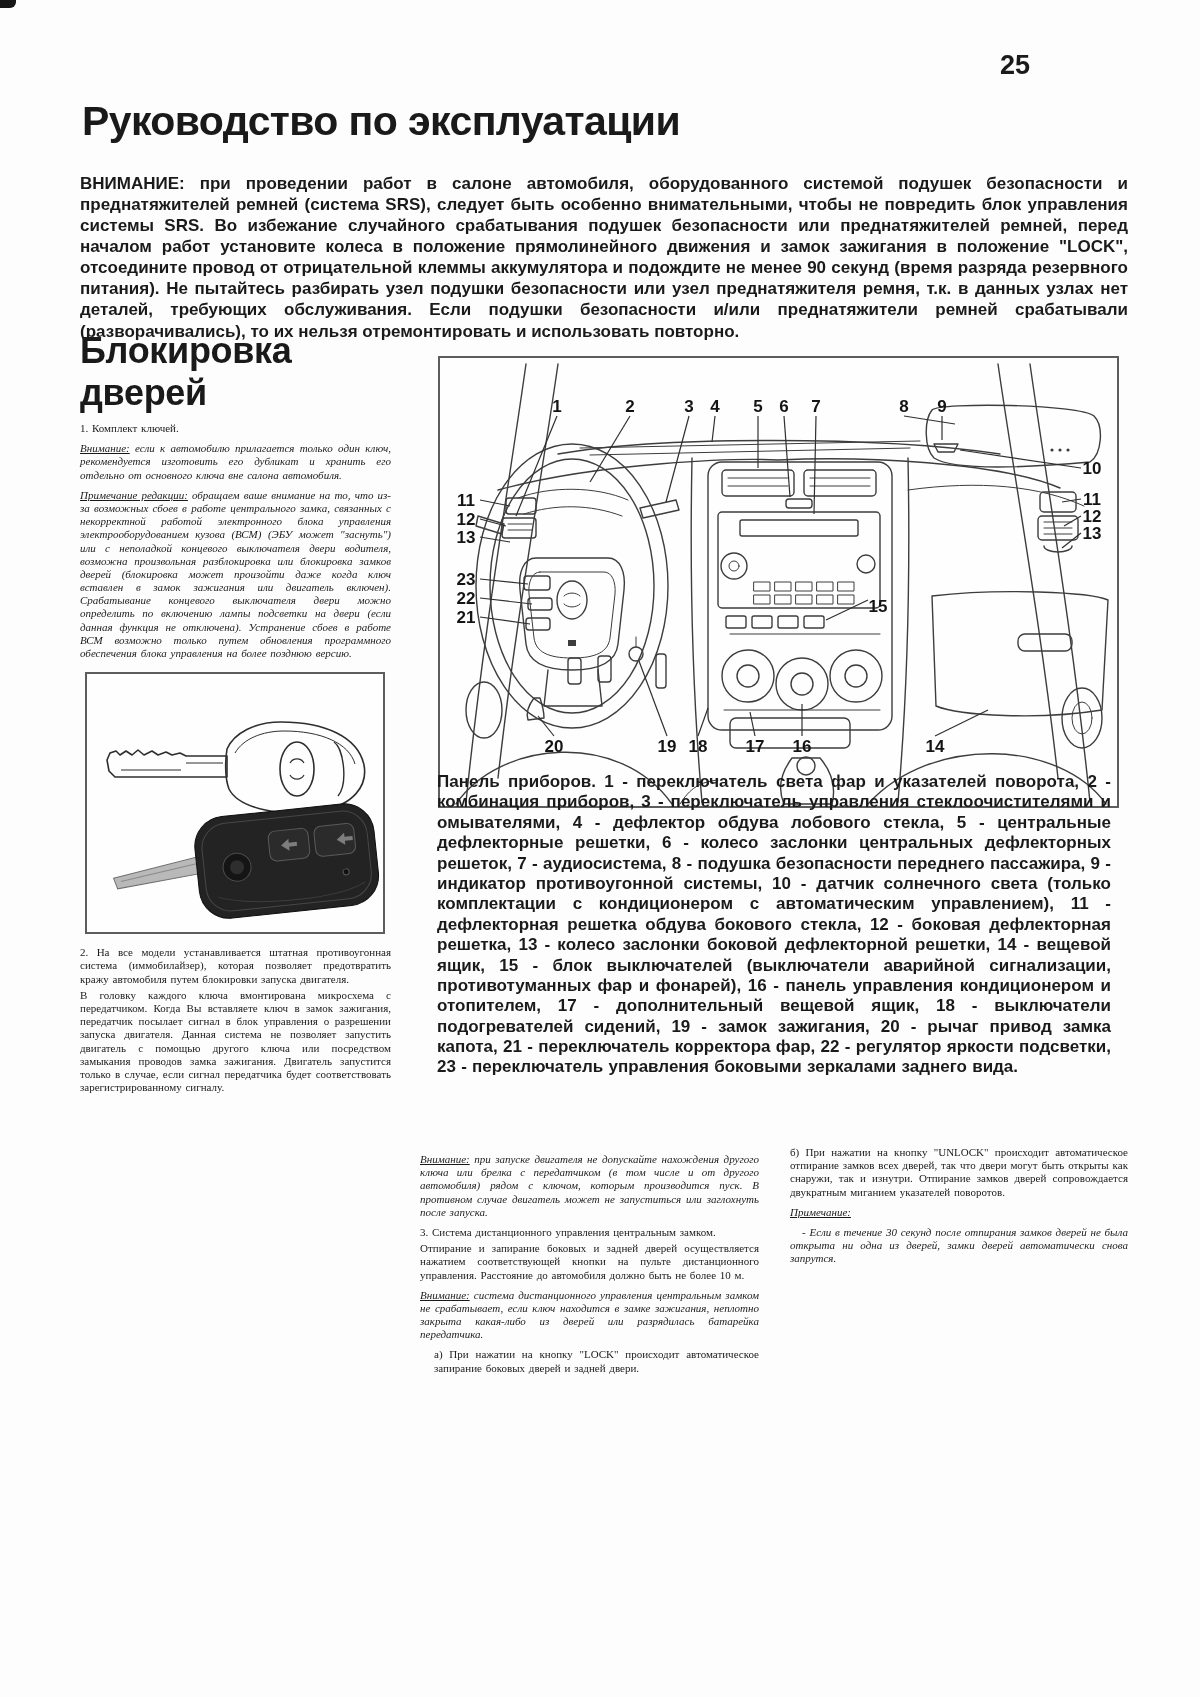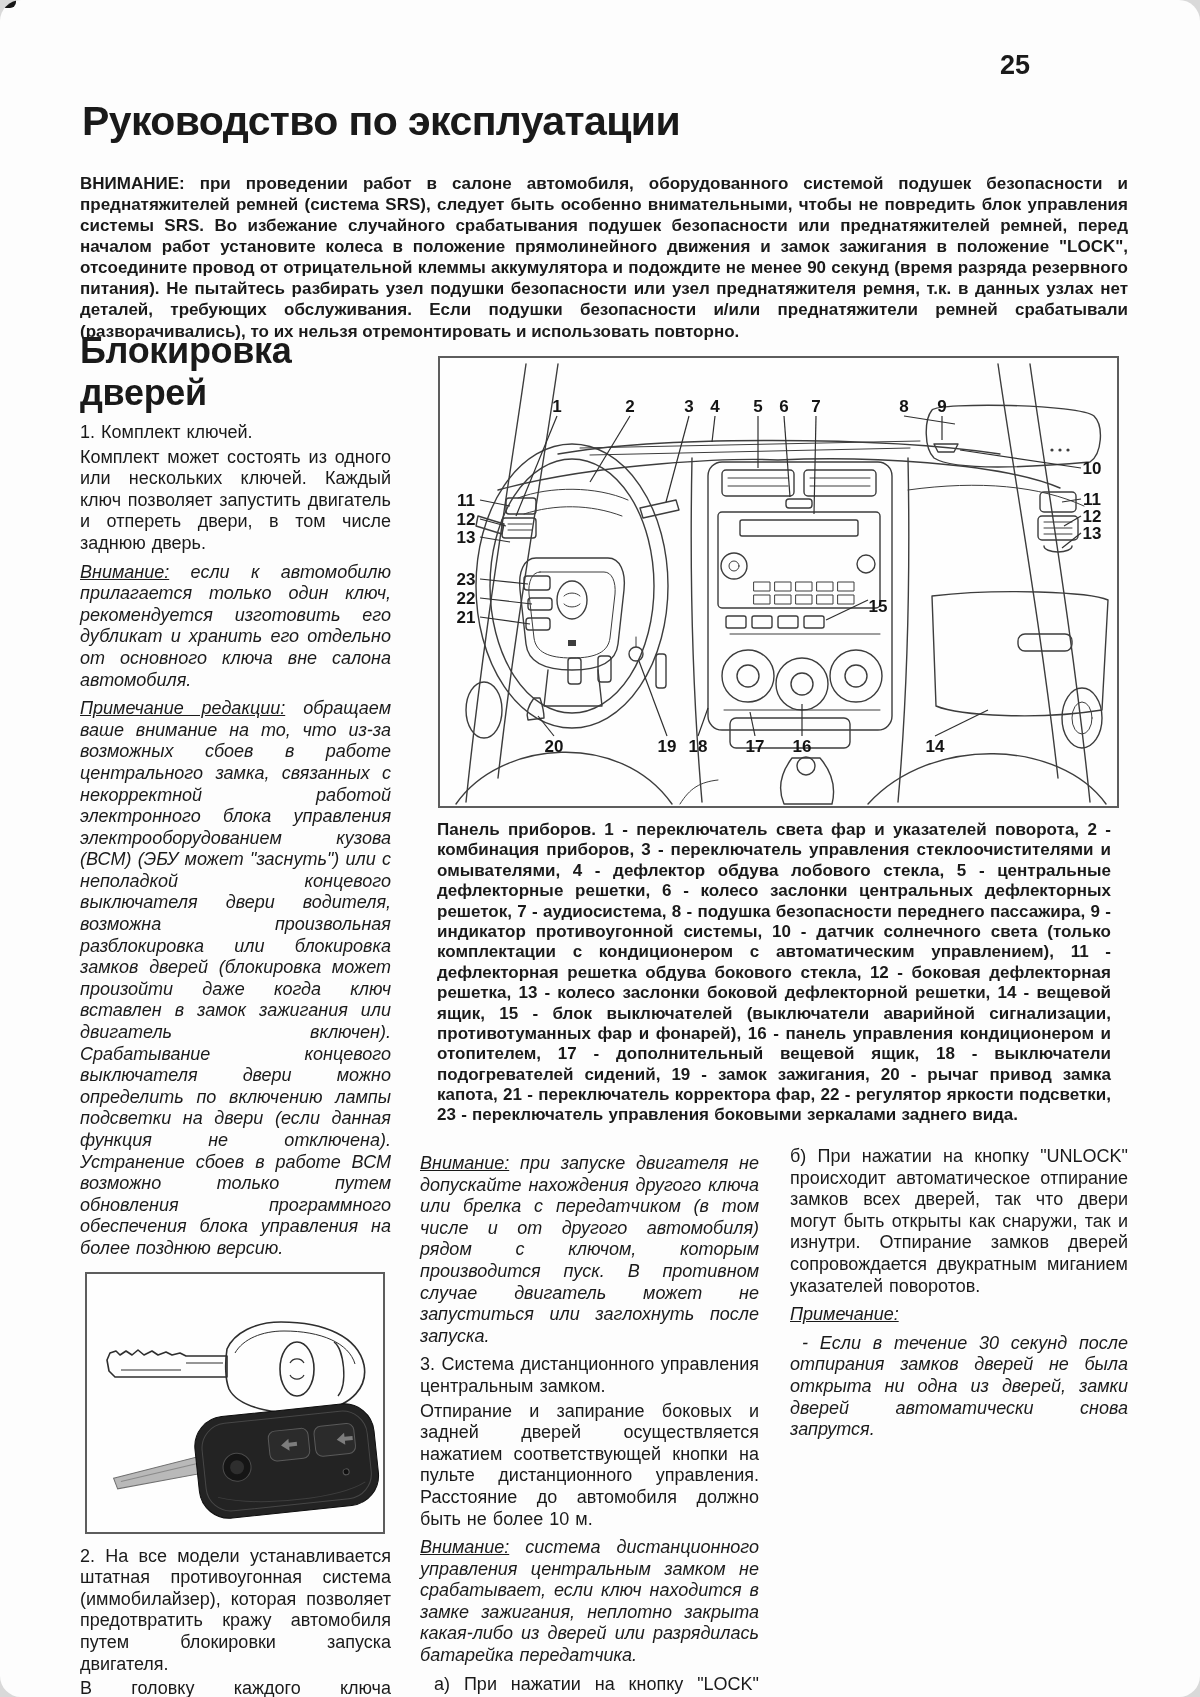--- a/index.html
+++ b/index.html
@@ -1,54 +1,53 @@
 <!DOCTYPE html>
 <html lang="ru"><head>
 <meta charset="utf-8">
 <style>
   html,body { margin:0; padding:0; background:#d9d9d9; }
   .page {
     position:relative; width:1200px; height:1697px; margin:0 auto;
     background:#fdfdfd; color:#1a1a1a;
     font-family:"Liberation Sans", sans-serif;
     overflow:hidden;
-    border-radius:21px;
   }
   .corner-artifact { position:absolute; left:0; top:0; width:16px; height:8px; background:#161616; border-bottom-right-radius:6px; }
   .page-number { position:absolute; left:1000px; top:50px; font-size:27px; font-weight:700; }
   .page-title { position:absolute; left:78px; top:94px; font-size:41px; font-weight:700; letter-spacing:-0.6px; white-space:nowrap; }
   .warning-intro {
     position:absolute; left:80px; top:173px; width:1048px;
     font-size:17px; font-weight:700; line-height:1.24; text-align:justify;
   }
   
   .left-col { position:absolute; left:80px; top:330px; width:311px; }
   .section-heading { margin:0 0 8px 0; font-size:36px; font-weight:700; letter-spacing:-0.3px; }
   .left-col p, .mid-col p, .right-col p {
-    margin:0 0 3px 0; font-size:18px; line-height:1.2; text-align:justify; word-spacing:1px;
+    margin:0 0 3px 0; font-size:11px; line-height:1.2; text-align:justify; word-spacing:1px;font-family:Liberation Serif, serif;
   }
   .it { font-style:italic; }
   .u  { text-decoration:underline; }
   .note { margin-top:7px !important; margin-bottom:7px !important; }
   .keys-figure {
     box-sizing:border-box; width:300px; height:262px; margin:12px 0 12px 5px;
     border:2px solid #5d5d5d; background:#fefefe;
   }
   
   .diagram-figure {
     position:absolute; left:438px; top:356px; width:681px; height:452px;
     box-sizing:border-box; border:2px solid #5d5d5d; background:#fefefe;
   }
   .diagram-figure svg { position:absolute; left:0; top:0; }
   .callout {
     position:absolute; transform:translate(-50%,-50%);
     font-size:17px; font-weight:700; color:#141414; line-height:1;
   }
   .diagram-caption {
-    position:absolute; left:437px; top:820px; width:674px;
+    position:absolute; left:437px; top:772px; width:674px;
     font-size:17px; font-weight:700; line-height:1.2; text-align:justify; word-spacing:0.5px;
   }
   
   .mid-col   { position:absolute; left:420px; top:1146px; width:339px; }
   .right-col { position:absolute; left:790px; top:1146px; width:338px; }
   .indent { padding-left:14px; }
   .hang { text-indent:12px; }
 </style>
 </head>
 <body>
@@ -56,21 +55,20 @@
 <div class="page">
   <div class="corner-artifact"></div>
   <div class="page-number">25</div>
   <h1 class="page-title" style="margin:4px">Руководство по эксплуатации</h1>
 
   <div class="warning-intro">ВНИМАНИЕ: при проведении работ в салоне автомобиля, оборудованного системой подушек безопасности и преднатяжителей ремней (система SRS), следует быть особенно внимательными, чтобы не повредить блок управления системы SRS. Во избежание случайного срабатывания подушек безопасности или преднатяжителей ремней, перед началом работ установите колеса в положение прямолинейного движения и замок зажигания в положение "LOCK", отсоедините провод от отрицательной клеммы аккумулятора и подождите не менее 90 секунд (время разряда резервного питания). Не пытайтесь разбирать узел подушки безопасности или узел преднатяжителя ремня, т.к. в данных узлах нет деталей, требующих обслуживания. Если подушки безопасности и/или преднатяжители ремней срабатывали (разворачивались), то их нельзя отремонтировать и использовать повторно.</div>
 
   <div class="left-col">
     <h2 class="section-heading">Блокировка дверей</h2>
     <p>1. Комплект ключей.</p>
-    <p>Комплект может состоять из одного или нескольких ключей. Каждый ключ позволяет запустить двигатель и отпереть двери, в том числе заднюю дверь.</p>
     <p class="it note"><span class="u">Внимание:</span><span> если к автомобилю прилагается только один ключ, рекомендуется изготовить его дубликат и хранить его отдельно от основного ключа вне салона автомобиля.</span></p>
     <p class="it note"><span class="u">Примечание редакции:</span><span> обращаем ваше внимание на то, что из-за возможных сбоев в работе центрального замка, связанных с некорректной работой электронного блока управления электрооборудованием кузова (ВСМ) (ЭБУ может "заснуть") или с неполадкой концевого выключателя двери водителя, возможна произвольная разблокировка или блокировка замков дверей (блокировка может произойти даже когда ключ вставлен в замок зажигания или двигатель включен). Срабатывание концевого выключателя двери можно определить по включению лампы подсветки на двери (если данная функция не отключена). Устранение сбоев в работе ВСМ возможно только путем обновления программного обеспечения блока управления на более позднюю версию.</span></p>
 
     <div class="keys-figure">
       <svg width="296" height="258" viewBox="0 0 296 258">
 
         <g stroke="#2e2e2e" fill="none" stroke-width="1.6" stroke-linejoin="round">
           <path d="M20,86 L23,79 L29,77 L33,81 L39,77 L45,81 L51,76 L57,81 L65,77 L71,81 L79,78 L85,81 L93,79 L99,82 L140,82 L140,103 L28,103 L22,97 Z"></path>
           <path d="M99,89 L136,89" stroke-width="1"></path>
           <path d="M34,96 L94,96" stroke-width="1"></path>

